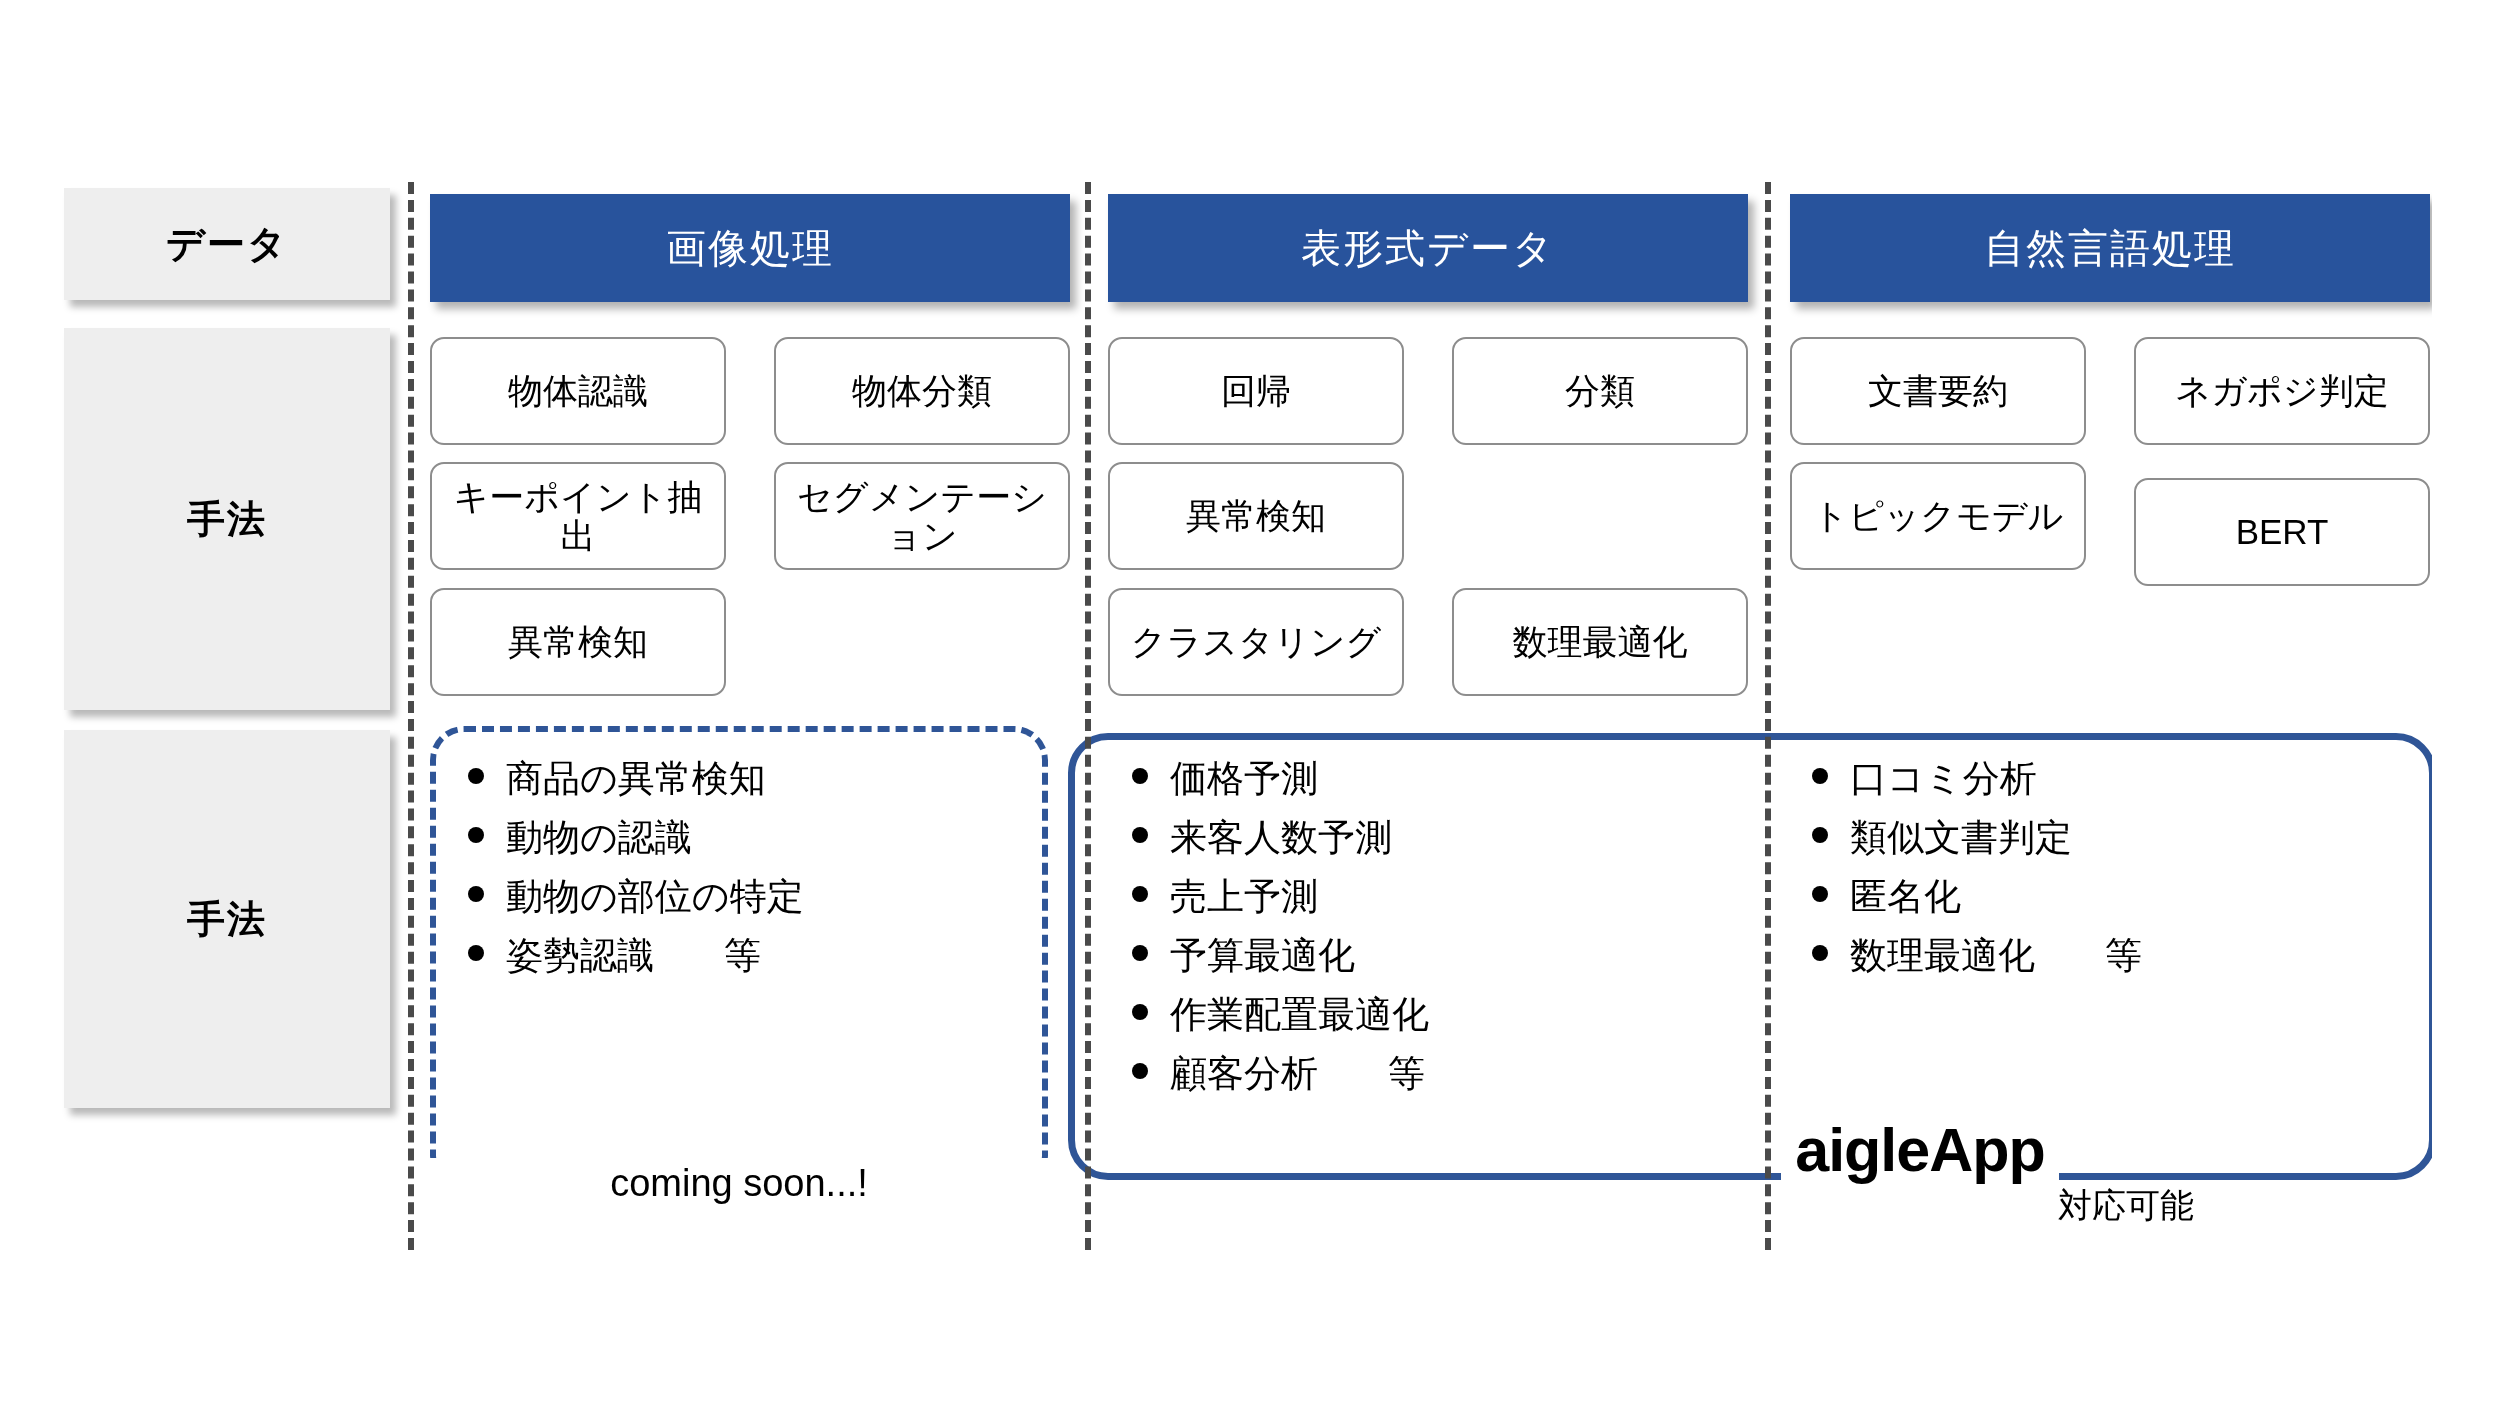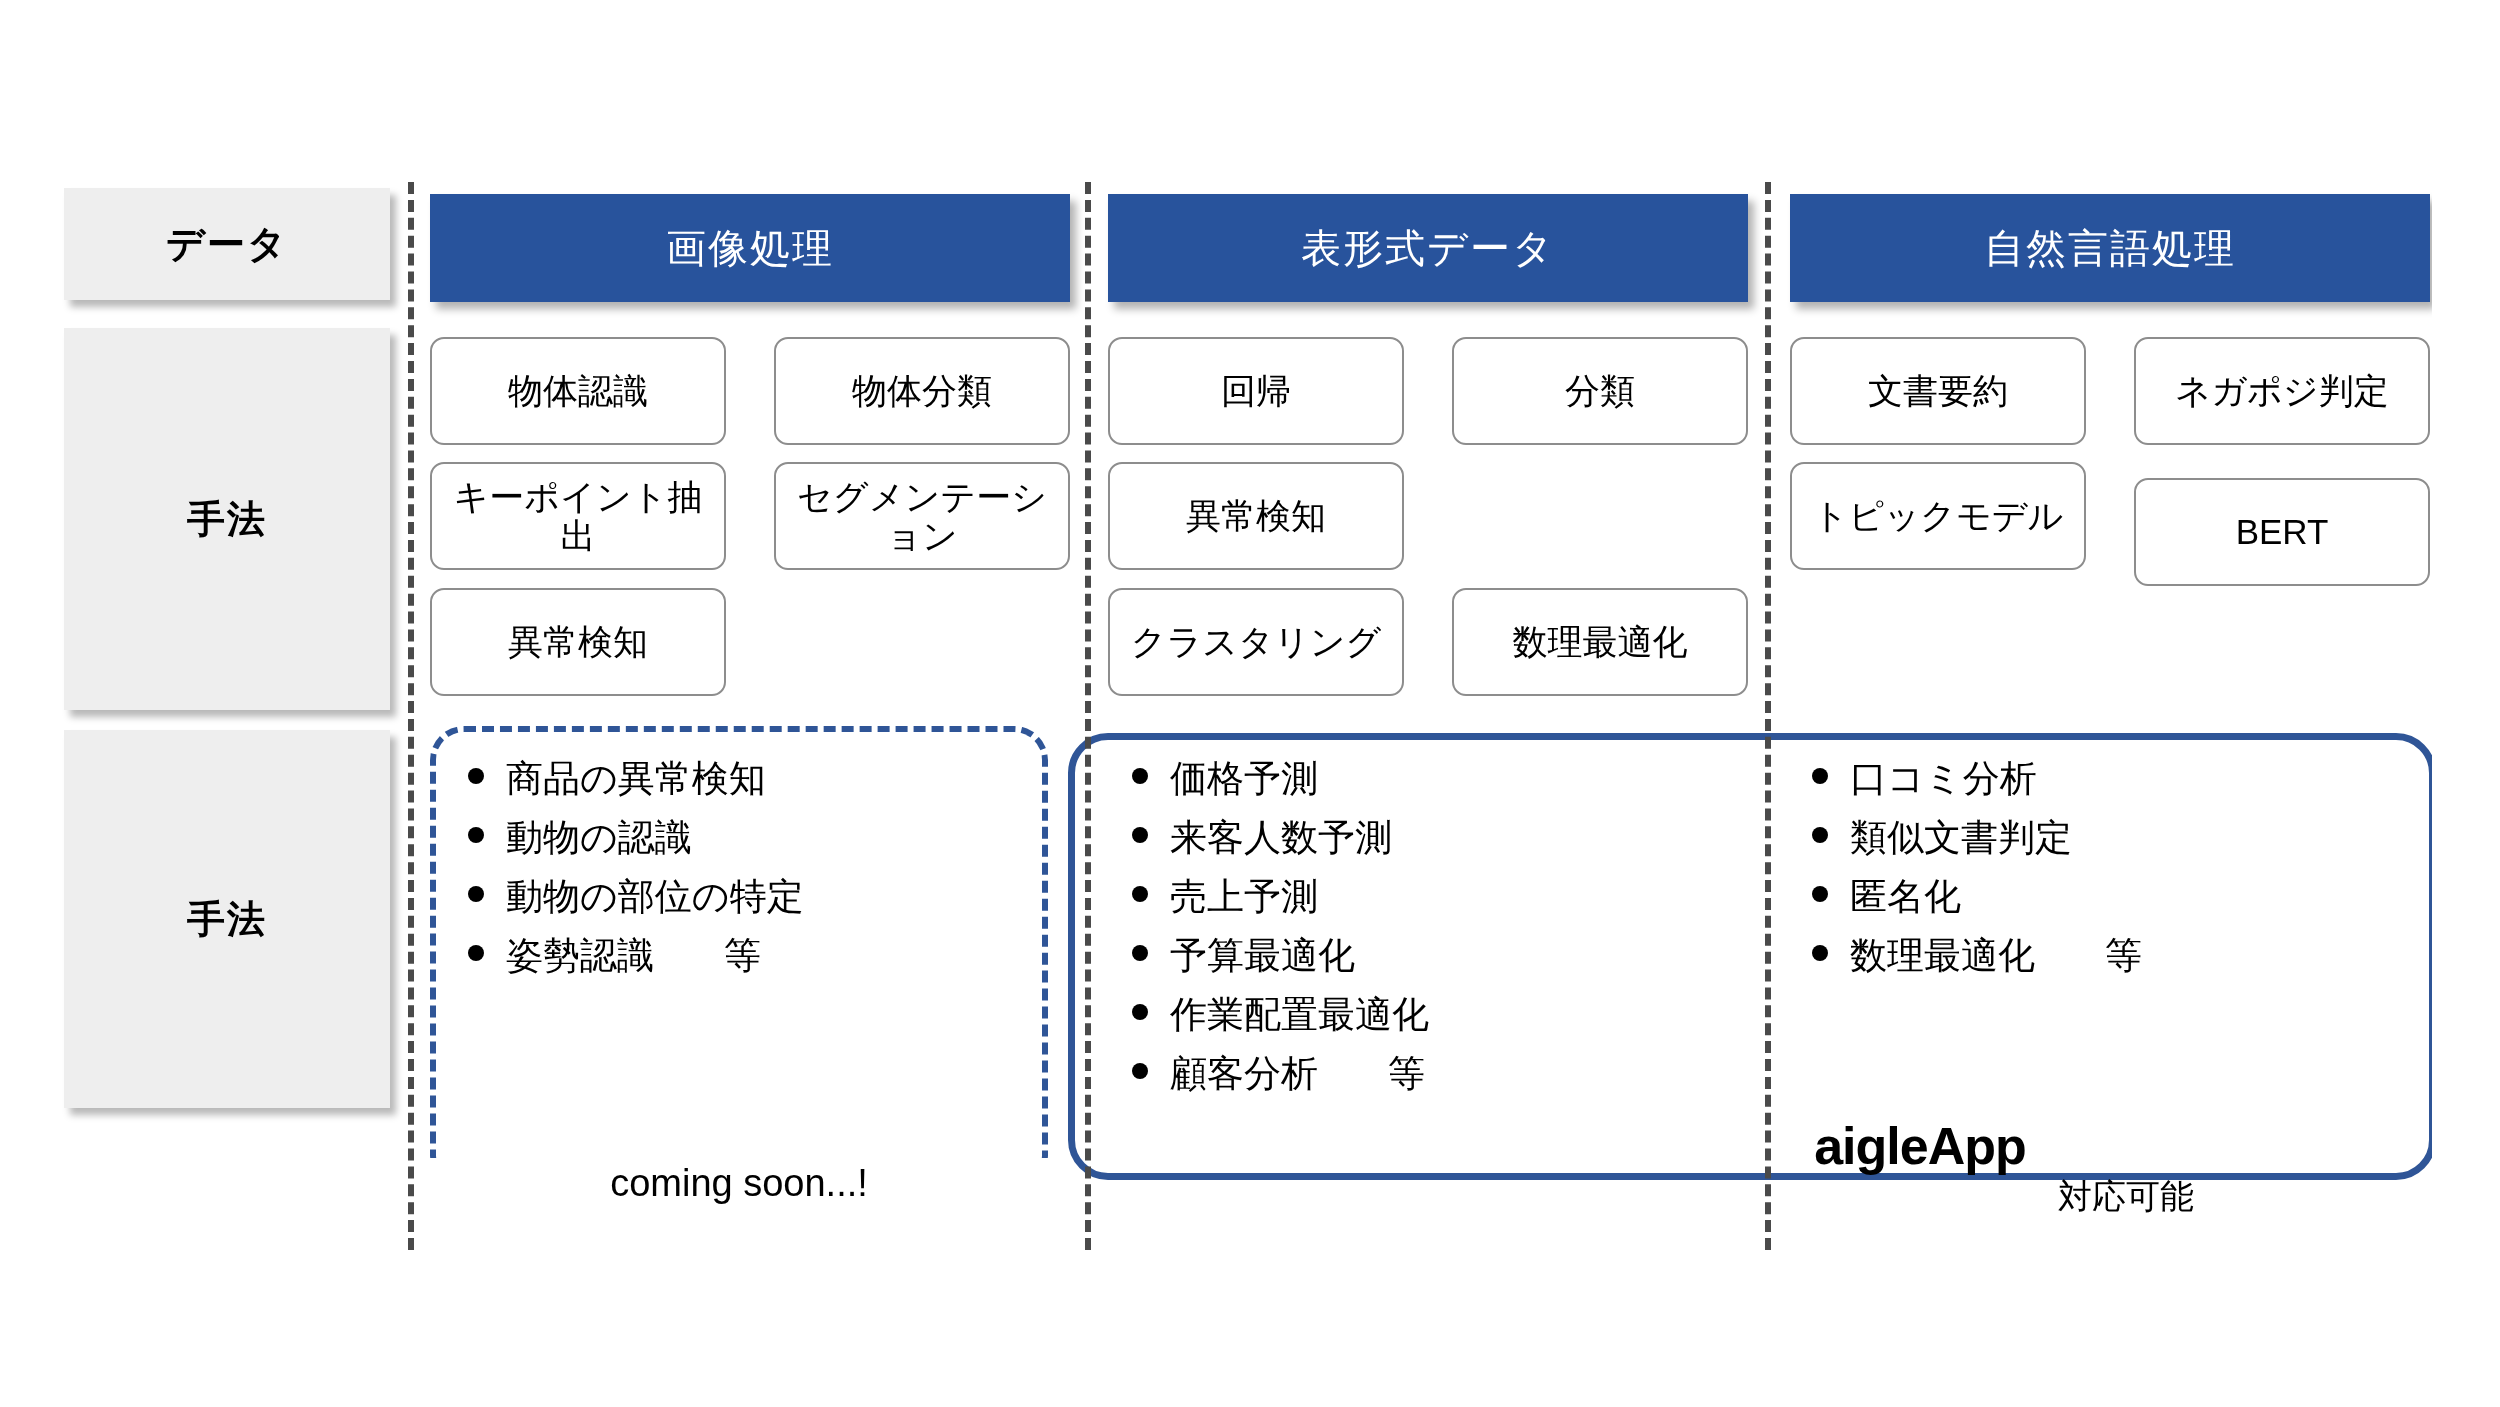--- a/index.html
+++ b/index.html
@@ -163,21 +163,21 @@
   
   .brand {
     position: absolute;
     left: 1640px;
     top: 1120px;
     width: 560px;
     z-index: 9;
     text-align: center;
   }
   .brand .brand-name {
-    font-size: 52px;
+    font-size: 61px;
     font-weight: bold;
     line-height: 1.0;
     letter-spacing: -1px;
     background: #ffffff;
     display: inline-block;
     padding: 0 14px;
     color: #000;
   }
   .brand .brand-sub {
     font-size: 34px;

